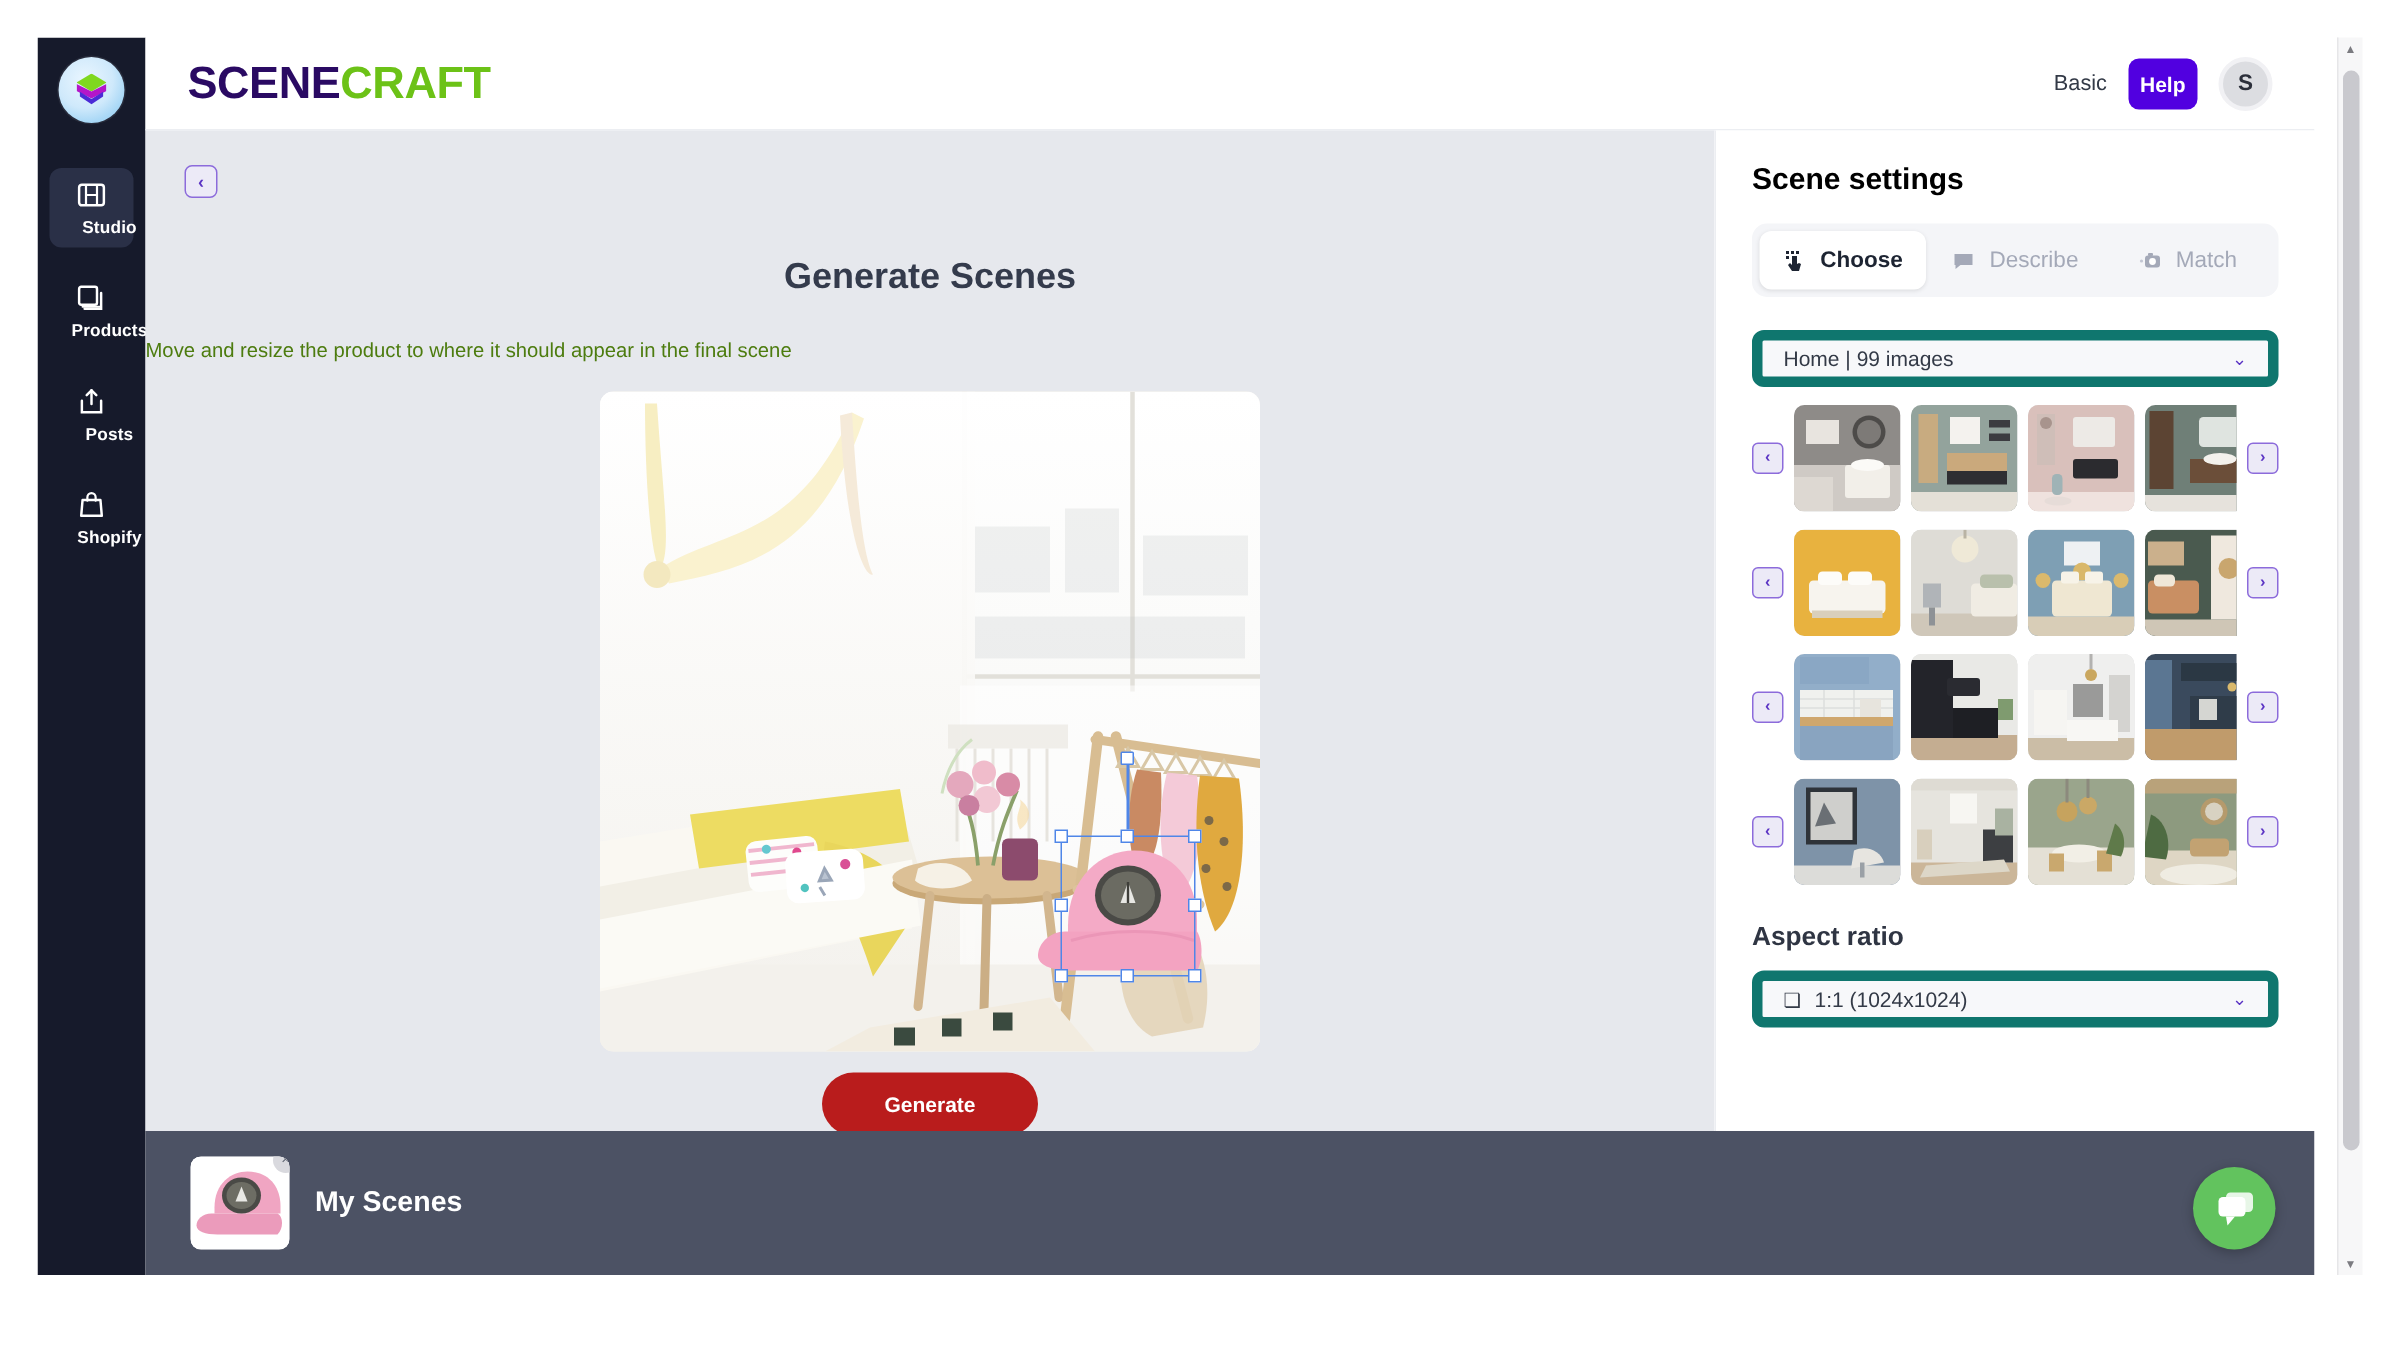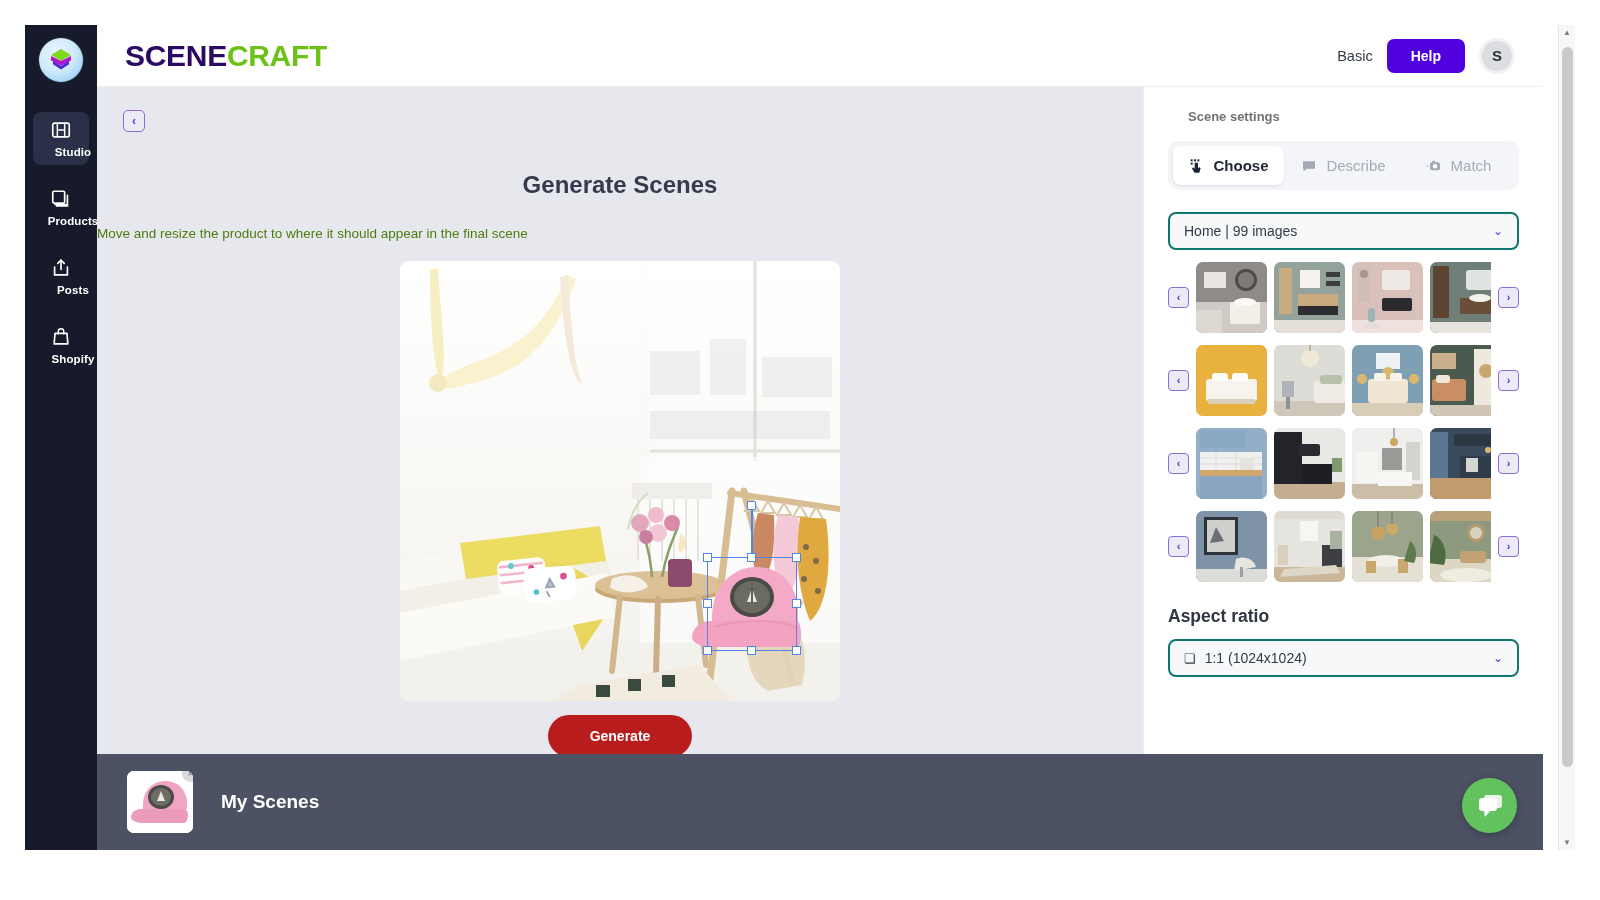--- a/index.html
+++ b/index.html
@@ -72,21 +72,21 @@
     padding: 0 28px 0 28px;
     border-bottom: 1px solid #eceef2;
   }
   .brand { font-size: 30px; font-weight: 800; letter-spacing: -0.3px; }
   .brand .a { color: #2a0a63; }
   .brand .b { color: #6cc217; }
   .topbar-right { margin-left: auto; display: flex; align-items: center; gap: 14px; }
   .plan-label { font-size: 14.5px; color: #333a47; }
   .help-btn {
     background: #5100e0; color: #fff; font-size: 14px; font-weight: 700;
-    border: none; border-radius: 7px; padding: 9px 24px; cursor: pointer;
+    border: none; border-radius: 7px; padding: 9px 8px; cursor: pointer;
   }
   .avatar {
     width: 36px; height: 36px; border-radius: 50%;
     background: #dcdde1; border: 3px solid #f1f1f4;
     display: flex; align-items: center; justify-content: center;
     font-size: 15px; font-weight: 700; color: #2b2f3a; cursor: pointer;
   }
 
   
   .body-split { flex: 1; display: flex; min-height: 0; }
@@ -151,36 +151,36 @@
     font-size: 14px; font-weight: 700; cursor: pointer;
   }
 
   
   .panel {
     width: 400px; flex: 0 0 400px; background: #fff;
     border-left: 1px solid #eceef2;
     padding: 22px 24px 10px 24px;
     overflow: hidden; position: relative;
   }
-  .panel-title { font-size: 13px; font-weight: 700; color: #737373; margin-left: 20px; }
+  .panel-title { font-size: 20px; font-weight: 700; color: #000000; }
   .tabs {
     margin-top: 17px; background: #f4f5f8; border-radius: 10px;
     padding: 5px; display: flex; gap: 4px;
   }
   .tab {
     flex: 1; display: flex; align-items: center; justify-content: center; gap: 9px;
     padding: 11px 4px; border-radius: 8px; cursor: pointer;
     font-size: 15px; color: #a4a9b8; font-weight: 500;
   }
   .tab.active { background: #fff; color: #1d2432; font-weight: 600; box-shadow: 0 1px 3px rgba(0,0,0,.1); }
   .tab .ticon { width: 16px; height: 16px; display: block; }
 
   .select-box {
     margin-top: 22px; height: 38px; border-radius: 8px;
-    background: #f7f8fa; border: 2px solid #0f766e;
+    background: #f7f8fa; border: 7px solid #0f766e;
     display: flex; align-items: center; padding: 0 14px;
     font-size: 14px; color: #333a47; cursor: pointer;
   }
   .select-box .caret { margin-left: auto; color: #5b34c4; font-size: 12px; }
   .select-box .ar-ic { margin-right: 9px; font-size: 13px; color: #333a47; }
 
   .thumb-row {
     display: flex; align-items: center; gap: 7px;
     margin-top: 12px;
   }
@@ -210,21 +210,21 @@
     position: relative; width: 66px; height: 62px; background: #fff;
     border-radius: 7px; overflow: hidden; cursor: pointer;
   }
   .prod-thumb svg { display: block; width: 100%; height: 100%; }
   .prod-x {
     position: absolute; right: -6px; top: -6px; width: 17px; height: 17px;
     border-radius: 50%; background: #d9d9de; color: #5f6572;
     font-size: 10px; display: flex; align-items: center; justify-content: center;
     cursor: pointer; line-height: 1;
   }
-  .scenes-label { margin-left: 28px; font-size: 19px; font-weight: 700; color: #fff; }
+  .scenes-label { margin-left: 17px; font-size: 19px; font-weight: 700; color: #fff; }
   .chat-fab {
     position: absolute; right: 26px; bottom: 17px;
     width: 55px; height: 55px; border-radius: 50%;
     background: #62c35e; cursor: pointer;
     display: flex; align-items: center; justify-content: center;
     box-shadow: 0 2px 8px rgba(0,0,0,.25);
   }
 
   
   .app-scroll {

